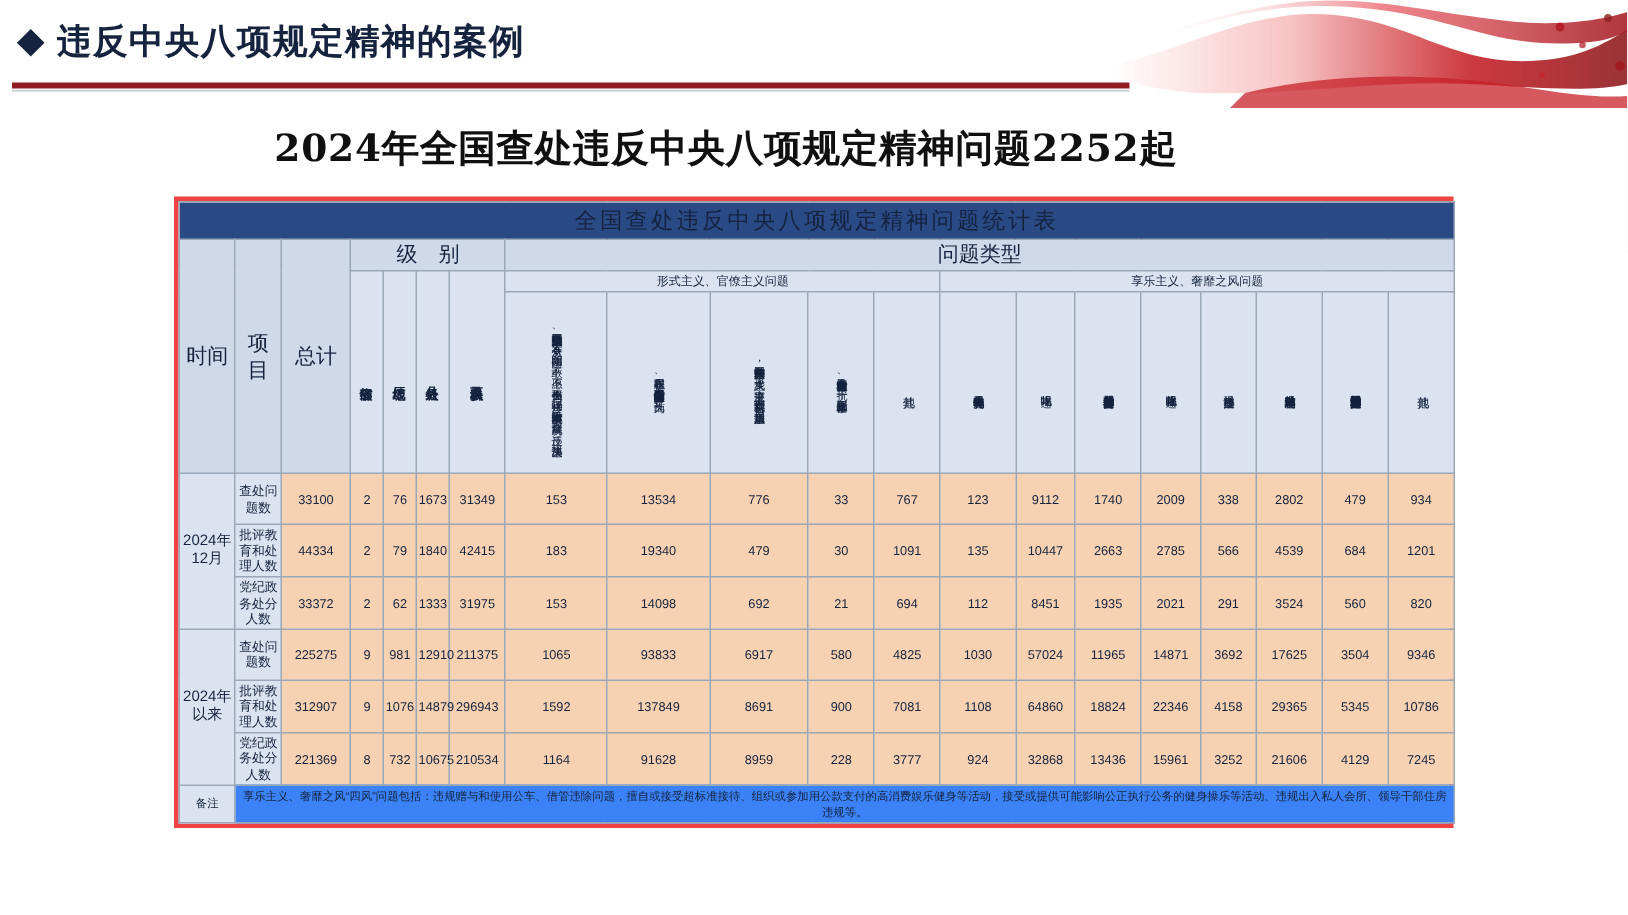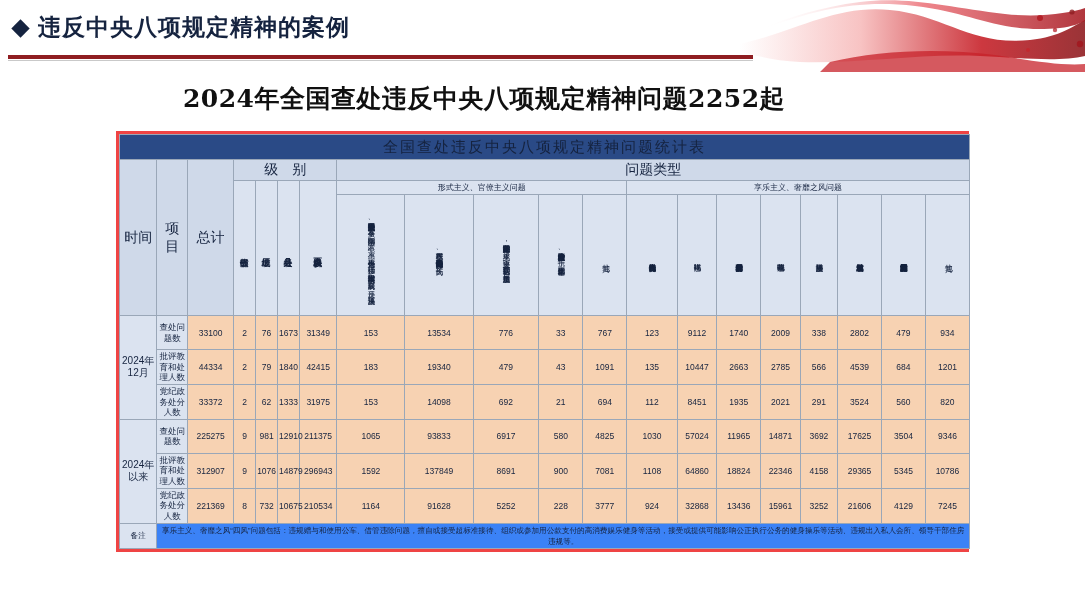--- a/index.html
+++ b/index.html
@@ -285,21 +285,21 @@
     <tr>
       <td class="rowlab2">批评教育和处理人数</td>
       <td class="datacell">44334</td>
       <td class="datacell">2</td>
       <td class="datacell">79</td>
       <td class="datacell">1840</td>
       <td class="datacell">42415</td>
       <td class="datacell">183</td>
       <td class="datacell">19340</td>
       <td class="datacell">479</td>
-      <td class="datacell">43</td>
+      <td class="datacell">30</td>
       <td class="datacell">1091</td>
       <td class="datacell">135</td>
       <td class="datacell">10447</td>
       <td class="datacell">2663</td>
       <td class="datacell">2785</td>
       <td class="datacell">566</td>
       <td class="datacell">4539</td>
       <td class="datacell">684</td>
       <td class="datacell">1201</td>
     </tr>
@@ -370,21 +370,21 @@
     </tr>
     <tr>
       <td class="rowlab2">党纪政务处分人数</td>
       <td class="datacell">221369</td>
       <td class="datacell">8</td>
       <td class="datacell">732</td>
       <td class="datacell">10675</td>
       <td class="datacell">210534</td>
       <td class="datacell">1164</td>
       <td class="datacell">91628</td>
-      <td class="datacell">5252</td>
+      <td class="datacell">8959</td>
       <td class="datacell">228</td>
       <td class="datacell">3777</td>
       <td class="datacell">924</td>
       <td class="datacell">32868</td>
       <td class="datacell">13436</td>
       <td class="datacell">15961</td>
       <td class="datacell">3252</td>
       <td class="datacell">21606</td>
       <td class="datacell">4129</td>
       <td class="datacell">7245</td>

